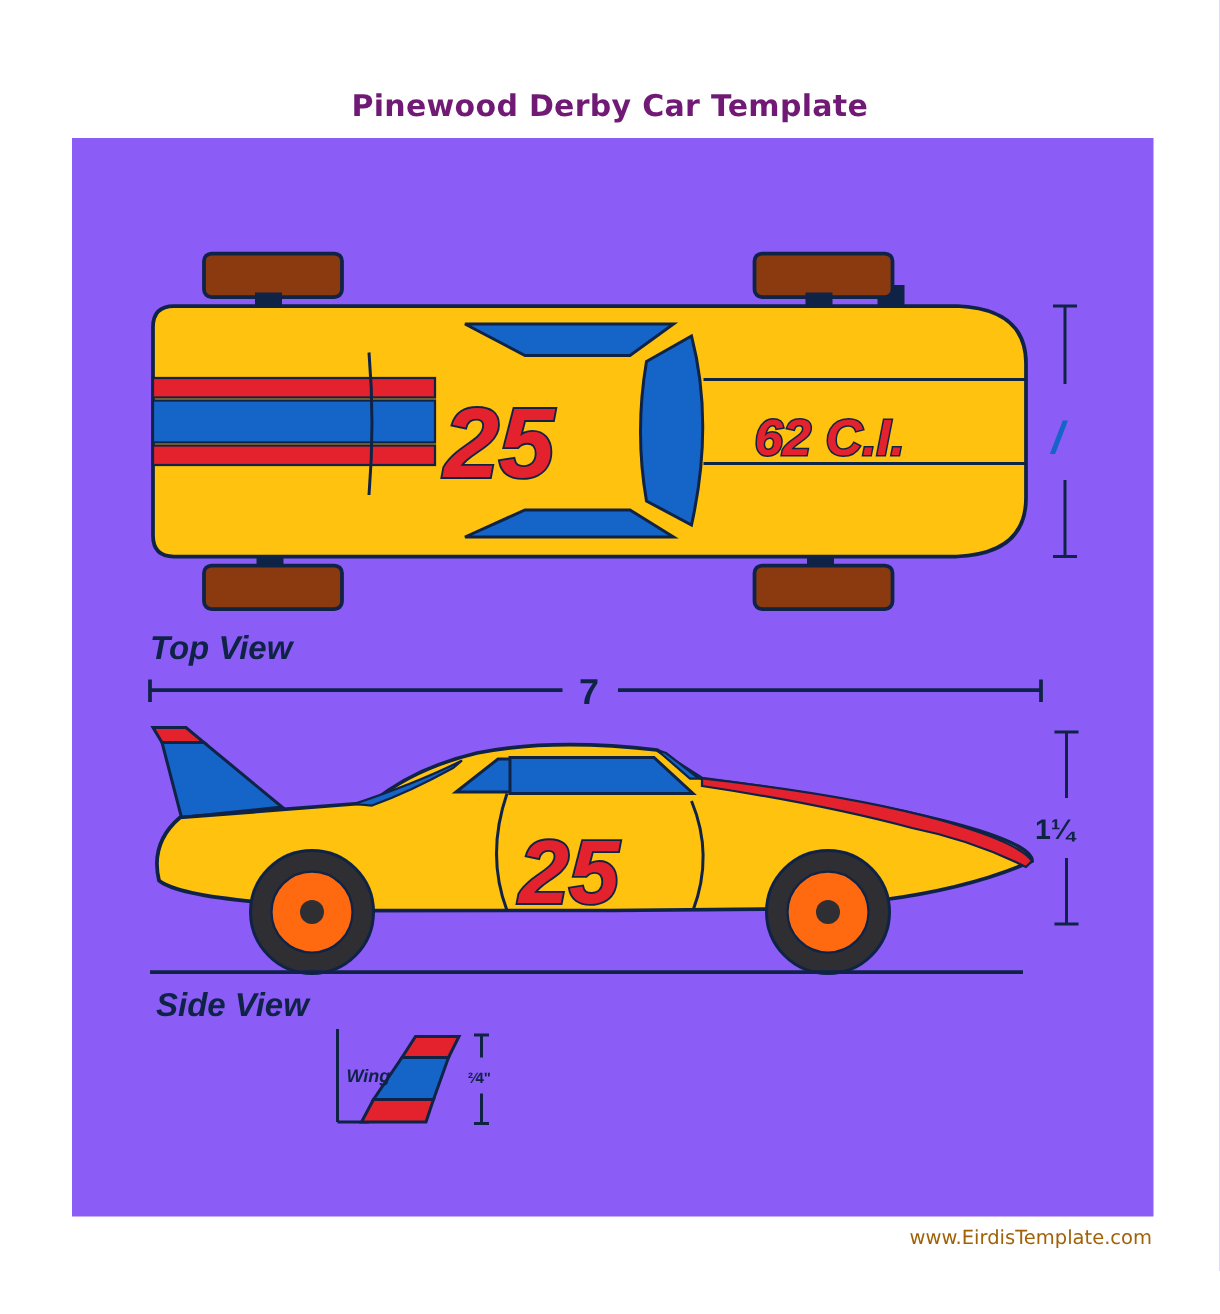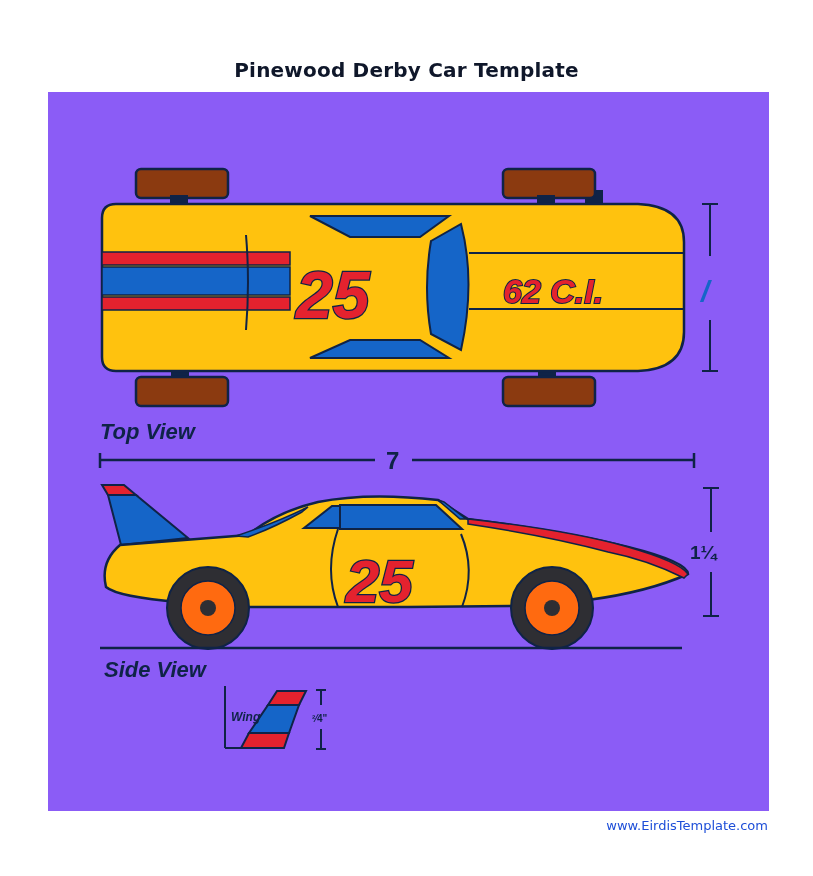--- a/index.html
+++ b/index.html
@@ -1,20 +1,20 @@
 <!DOCTYPE html>
 <html><head>
 <meta charset="utf-8">
 <style>
   html, body { margin:0; padding:0; background:#ffffff; }
   body { width:813px; height:876px; position:relative; overflow:hidden; font-family:"Liberation Sans", sans-serif; }
-  .title { position:absolute; left:0; top:58px; width:813px; text-align:center; font-family:"DejaVu Sans", sans-serif; font-weight:bold; font-size:20px; color:#0f172a; letter-spacing:0.2px; }
+  .title { position:absolute; left:0; top:58px; width:813px; text-align:center; font-family:"DejaVu Sans", sans-serif; font-weight:bold; font-size:20px; color:#701a75; letter-spacing:0.2px; }
   .panel { position:absolute; left:48px; top:92px; width:721px; height:719px; background:#8b5cf6; }
   .panel svg { position:absolute; left:0; top:0; }
-  .footer { position:absolute; left:0; top:818px; width:768px; text-align:right; font-family:"DejaVu Sans", sans-serif; font-size:13px; color:#1d4ed8; }
+  .footer { position:absolute; left:0; top:818px; width:768px; text-align:right; font-family:"DejaVu Sans", sans-serif; font-size:13px; color:#a16207; }
   .lbl { font-family:"Liberation Sans", sans-serif; font-weight:bold; font-style:italic; fill:#0f2347; }
   .num { font-family:"Liberation Sans", sans-serif; font-weight:bold; font-style:italic; }
 </style>
 </head>
 <body>
 
 <div class="title">Pinewood Derby Car Template</div>
 
 <div class="panel">
   <svg width="721" height="719" viewBox="0 0 721 719" xmlns="http://www.w3.org/2000/svg">

